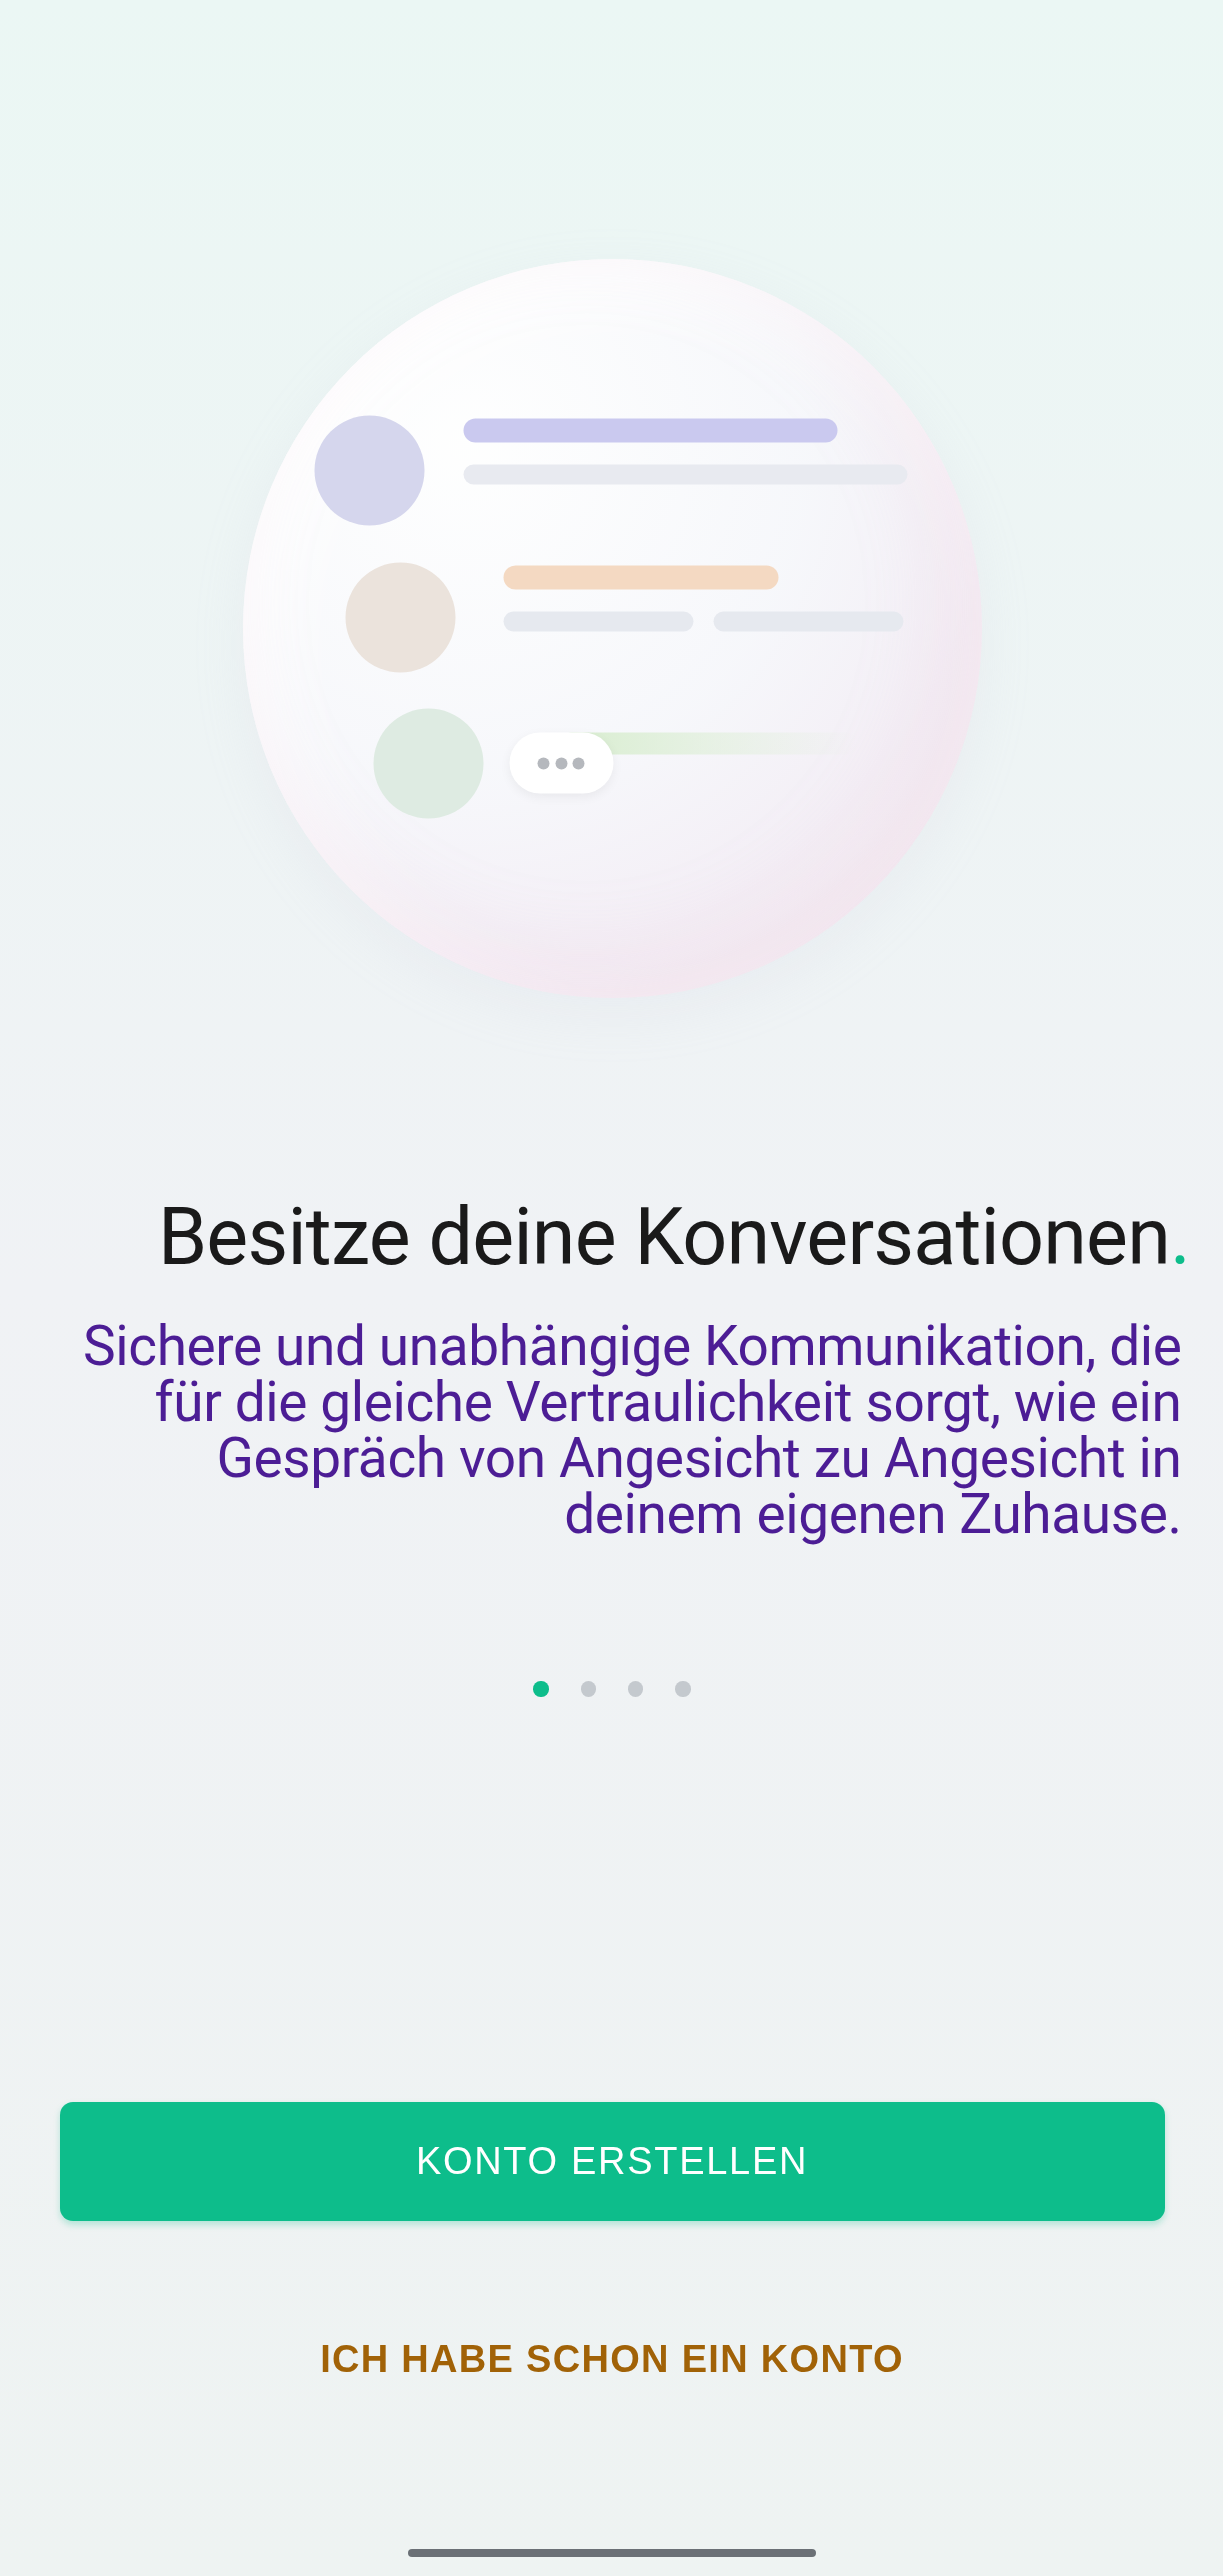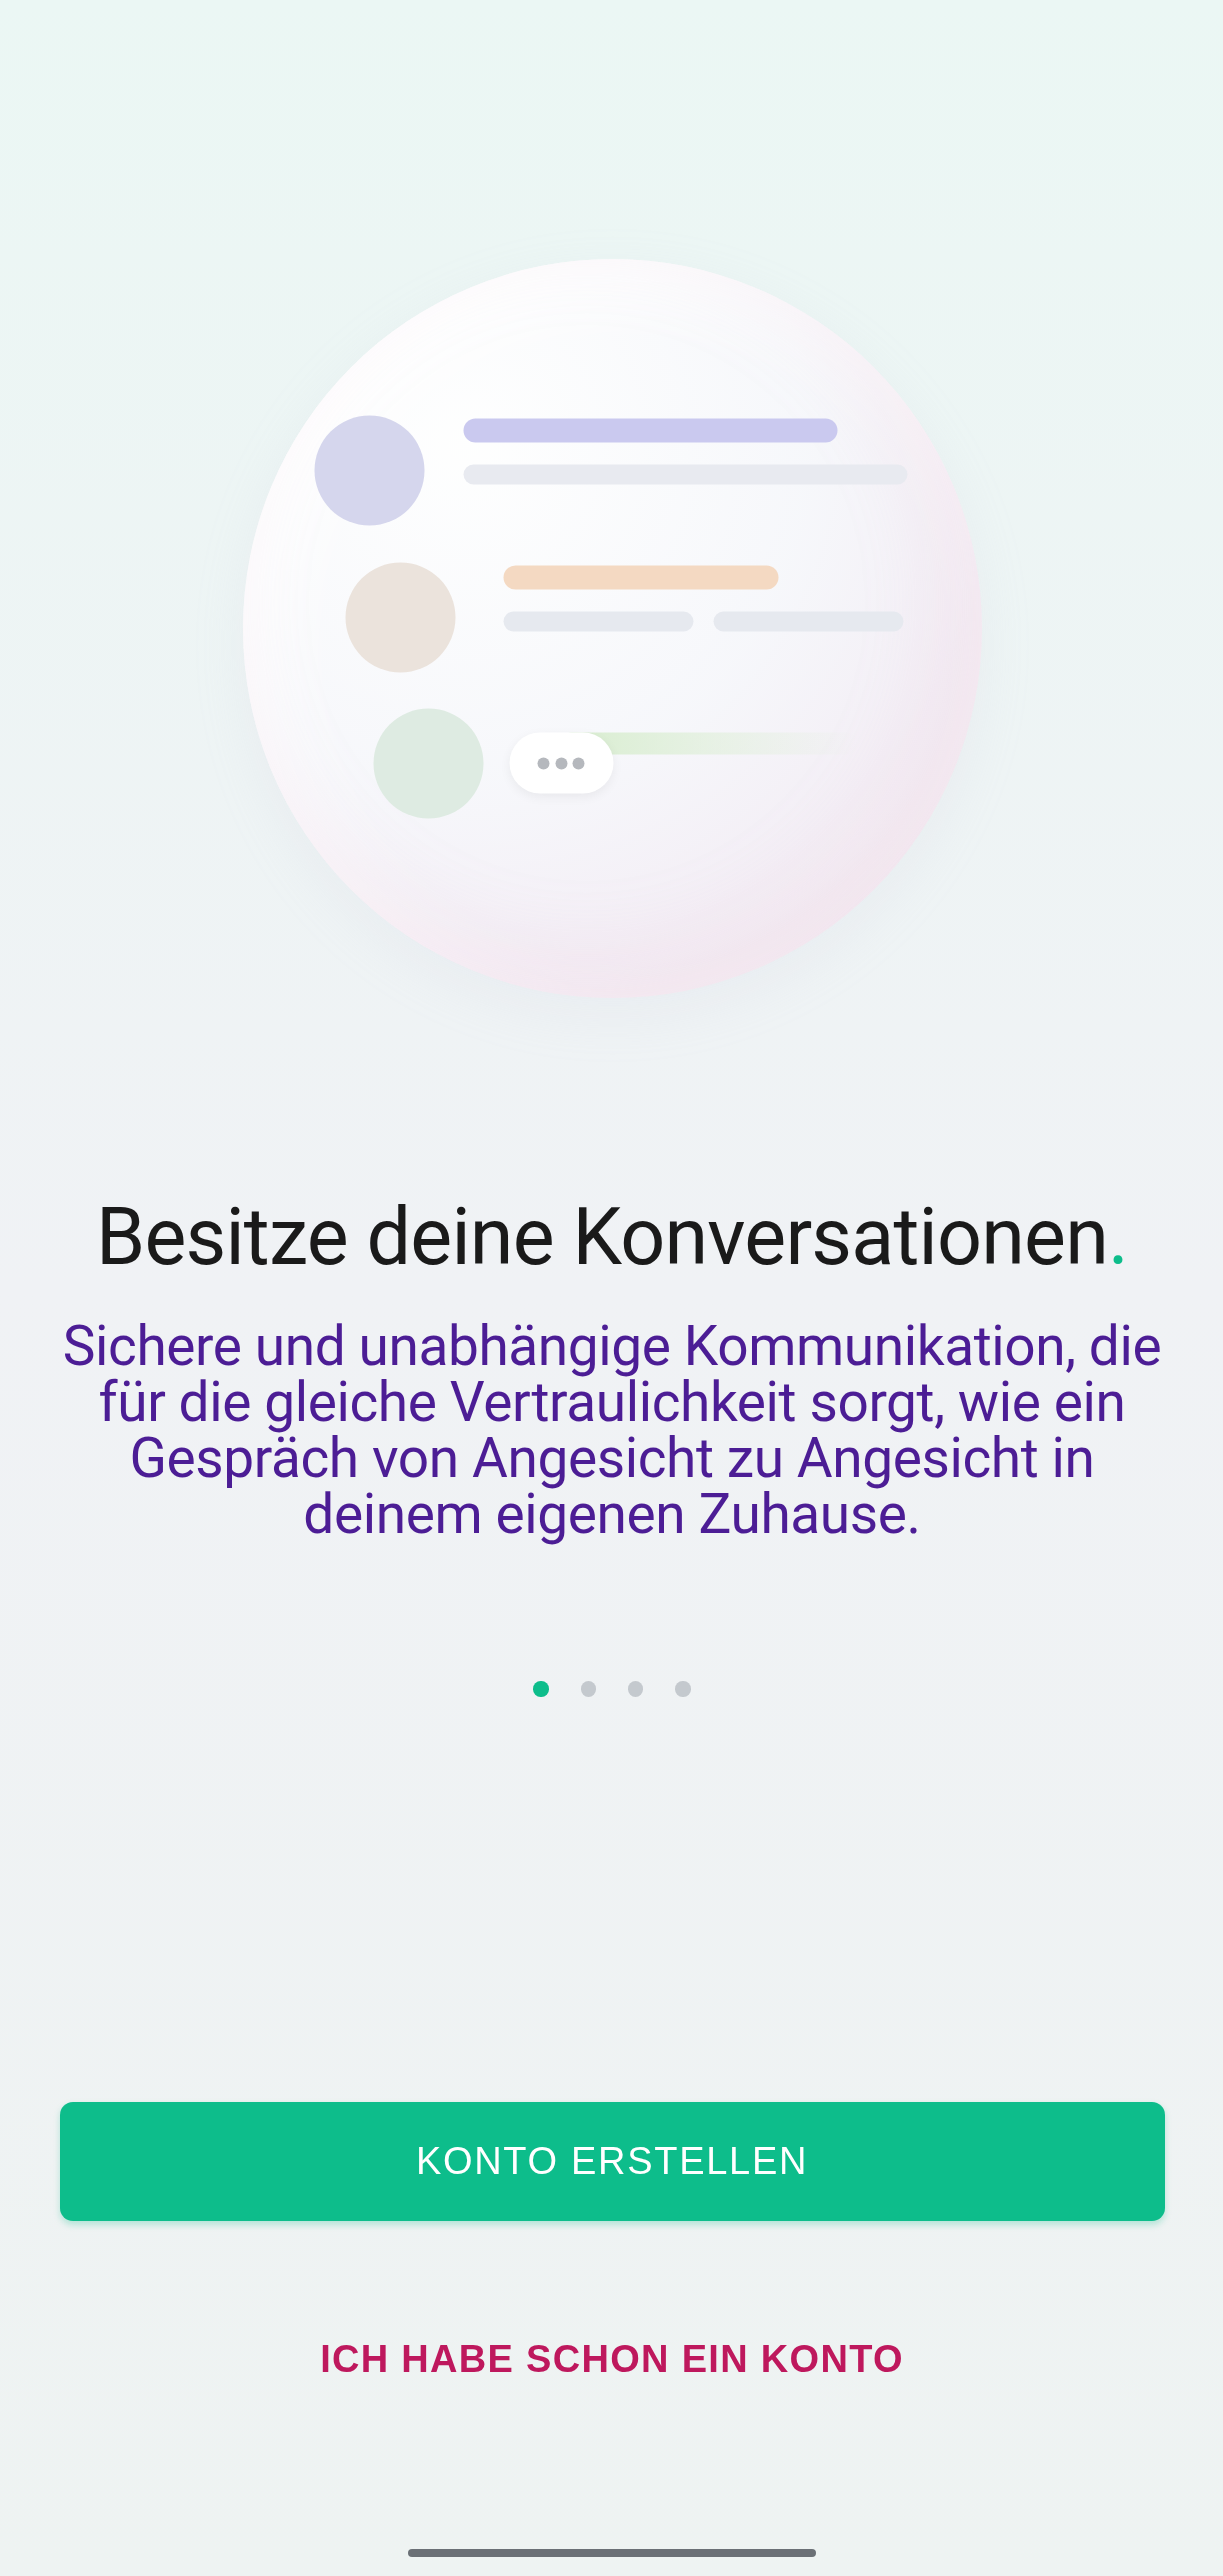--- a/index.html
+++ b/index.html
@@ -132,21 +132,21 @@
     }
     .dot {
       width: 12px;
       height: 12px;
       border-radius: 50%;
       background: #B5B8BD;
     }
     
     .content {
       width: 1156px;
-      text-align: center;
+      text-align: right;
       margin-top: 183px;
     }
     
     .title {
       font-size: 79px;
       font-weight: 400;
       color: #1A1A1A;
       letter-spacing: -0.8px;
       line-height: 1.1;
     }
@@ -206,21 +206,21 @@
       box-shadow: 0 3.4px 6.8px rgba(13, 189, 139, 0.25);
       display: flex;
       align-items: center;
       justify-content: center;
     }
     
     .secondary-button {
       margin-top: 117px;
       background: transparent;
       border: none;
-      color: #be185d;
+      color: #a16207;
       font-size: 38px;
       font-weight: 600;
       letter-spacing: 1.3px;
       cursor: pointer;
     }
     
     .home-indicator {
       position: absolute;
       bottom: 18.7px;
       left: 50%;

